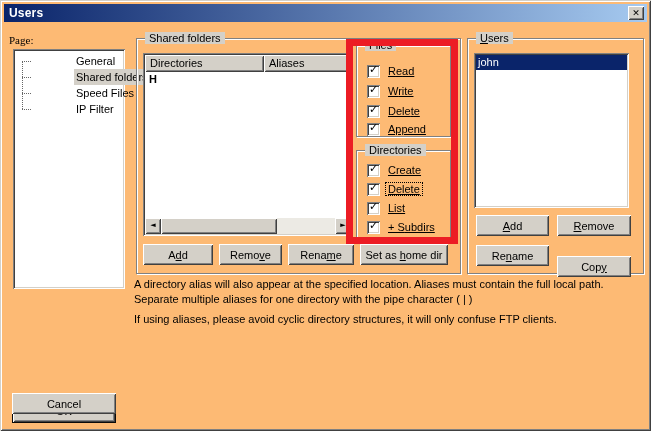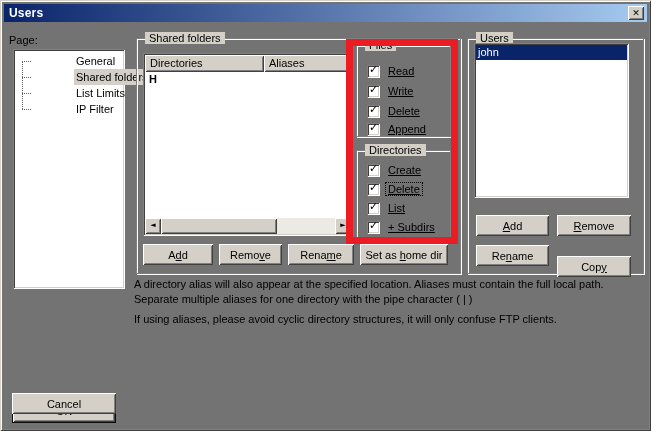--- a/index.html
+++ b/index.html
@@ -1,18 +1,18 @@
 <!DOCTYPE html>
 <html><head>
 <meta charset="utf-8">
 <style>
   html,body{margin:0;padding:0;background:#3a6ea5;}
   *{box-sizing:border-box;}
   .dialog{
-    position:relative;width:651px;height:431px;background:#737373;
+    position:relative;width:651px;height:431px;background:#fdba74;
     font-family:"Liberation Sans",sans-serif;font-size:11px;color:#000;
     box-shadow: inset 1px 1px 0 #d4d0c8, inset -1px -1px 0 #404040,
                 inset 2px 2px 0 #ffffff, inset -2px -2px 0 #808080;
     overflow:hidden;
   }
   .titlebar{
     position:absolute;left:4px;top:4px;width:643px;height:18px;
     background:linear-gradient(to right,#0a246a,#a6caf0);
     display:flex;align-items:center;padding-left:5px;
   }
@@ -36,21 +36,21 @@
   .sunken{
     background:#fff;
     box-shadow: inset 1px 1px 0 #808080, inset -1px -1px 0 #ffffff,
                 inset 2px 2px 0 #404040, inset -2px -2px 0 #d4d0c8;
   }
   .groupbox{
     position:absolute;border:1px solid #808080;
     box-shadow: inset 1px 1px 0 #ffffff, 1px 1px 0 #ffffff;
   }
   .gb-caption{position:absolute;top:-7px;left:8px;background:#d4d0c8;padding:0 4px;line-height:12px;}
-  .label{position:absolute;}
+  .label{position:absolute;font-family:Liberation Serif, serif;}
   
   .page-list{position:absolute;left:13px;top:49px;width:112px;height:240px;padding:4px 2px 2px 2px;}
   .tree-vline{position:absolute;left:9px;top:12px;height:48px;border-left:1px dotted #666;}
   .page-item{position:relative;height:16px;line-height:16px;padding-left:7px;white-space:nowrap;display:flex;align-items:center;gap:40px;}
   .stub{display:inline-block;width:9px;border-top:1px dotted #666;margin-right:3px;flex:0 0 auto;}
   .page-item .lbl{padding:0 2px;}
   .page-item.on .lbl{background:#d4d0c8;}
   
   .listview{position:absolute;left:142px;top:52px;width:210px;height:183px;}
   .lv-header{position:absolute;left:2px;top:2px;right:2px;height:17px;display:flex;}
@@ -70,21 +70,21 @@
   .checkrow{position:absolute;height:14px;display:flex;align-items:center;}
   .checkbox{width:13px;height:13px;background:#fff;position:relative;flex:0 0 auto;
     box-shadow: inset 1px 1px 0 #808080, inset -1px -1px 0 #ffffff,
                 inset 2px 2px 0 #404040, inset -2px -2px 0 #d4d0c8;}
   .checkbox span{display:none;position:absolute;left:2px;top:-2px;font-size:11px;font-weight:bold;
     font-family:"DejaVu Sans",sans-serif;}
   .checkbox.on span{display:block;}
   .chklbl{margin-left:6px;padding:0 2px;white-space:nowrap;text-decoration:underline;}
   .chklbl.focusring{outline:1px dotted #000;}
   
-  .users-list{position:absolute;left:6px;top:4px;width:155px;height:155px;padding:2px;}
+  .users-list{position:absolute;left:6px;top:14px;width:155px;height:155px;padding:2px;}
   .user-item{height:15px;line-height:15px;padding-left:2px;}
   .user-item.on{background:#0a246a;color:#fff;}
   
   .red-rect{position:absolute;left:346px;top:39px;width:112px;height:205px;
     border:7px solid #ec1c24;z-index:50;pointer-events:none;}
   
   .notes{position:absolute;left:134px;top:277px;width:514px;line-height:15px;}
   .notes p{margin:0;}
   .notes p + p{margin-top:5px;}
   u{text-decoration:underline;}
@@ -105,21 +105,21 @@
     <div class="page-item">
         <span class="stub"></span>
         <span class="lbl">General</span>
       </div>
     <div class="page-item on">
         <span class="stub"></span>
         <span class="lbl">Shared folders</span>
       </div>
     <div class="page-item">
         <span class="stub"></span>
-        <span class="lbl">List Limits</span>
+        <span class="lbl">Speed Files</span>
       </div>
     <div class="page-item">
         <span class="stub"></span>
         <span class="lbl">IP Filter</span>
       </div>
   </div>
 
   <div class="groupbox" style="left:136px;top:38px;width:325px;height:236px;">
     <span class="gb-caption">Shared folders</span>
 

